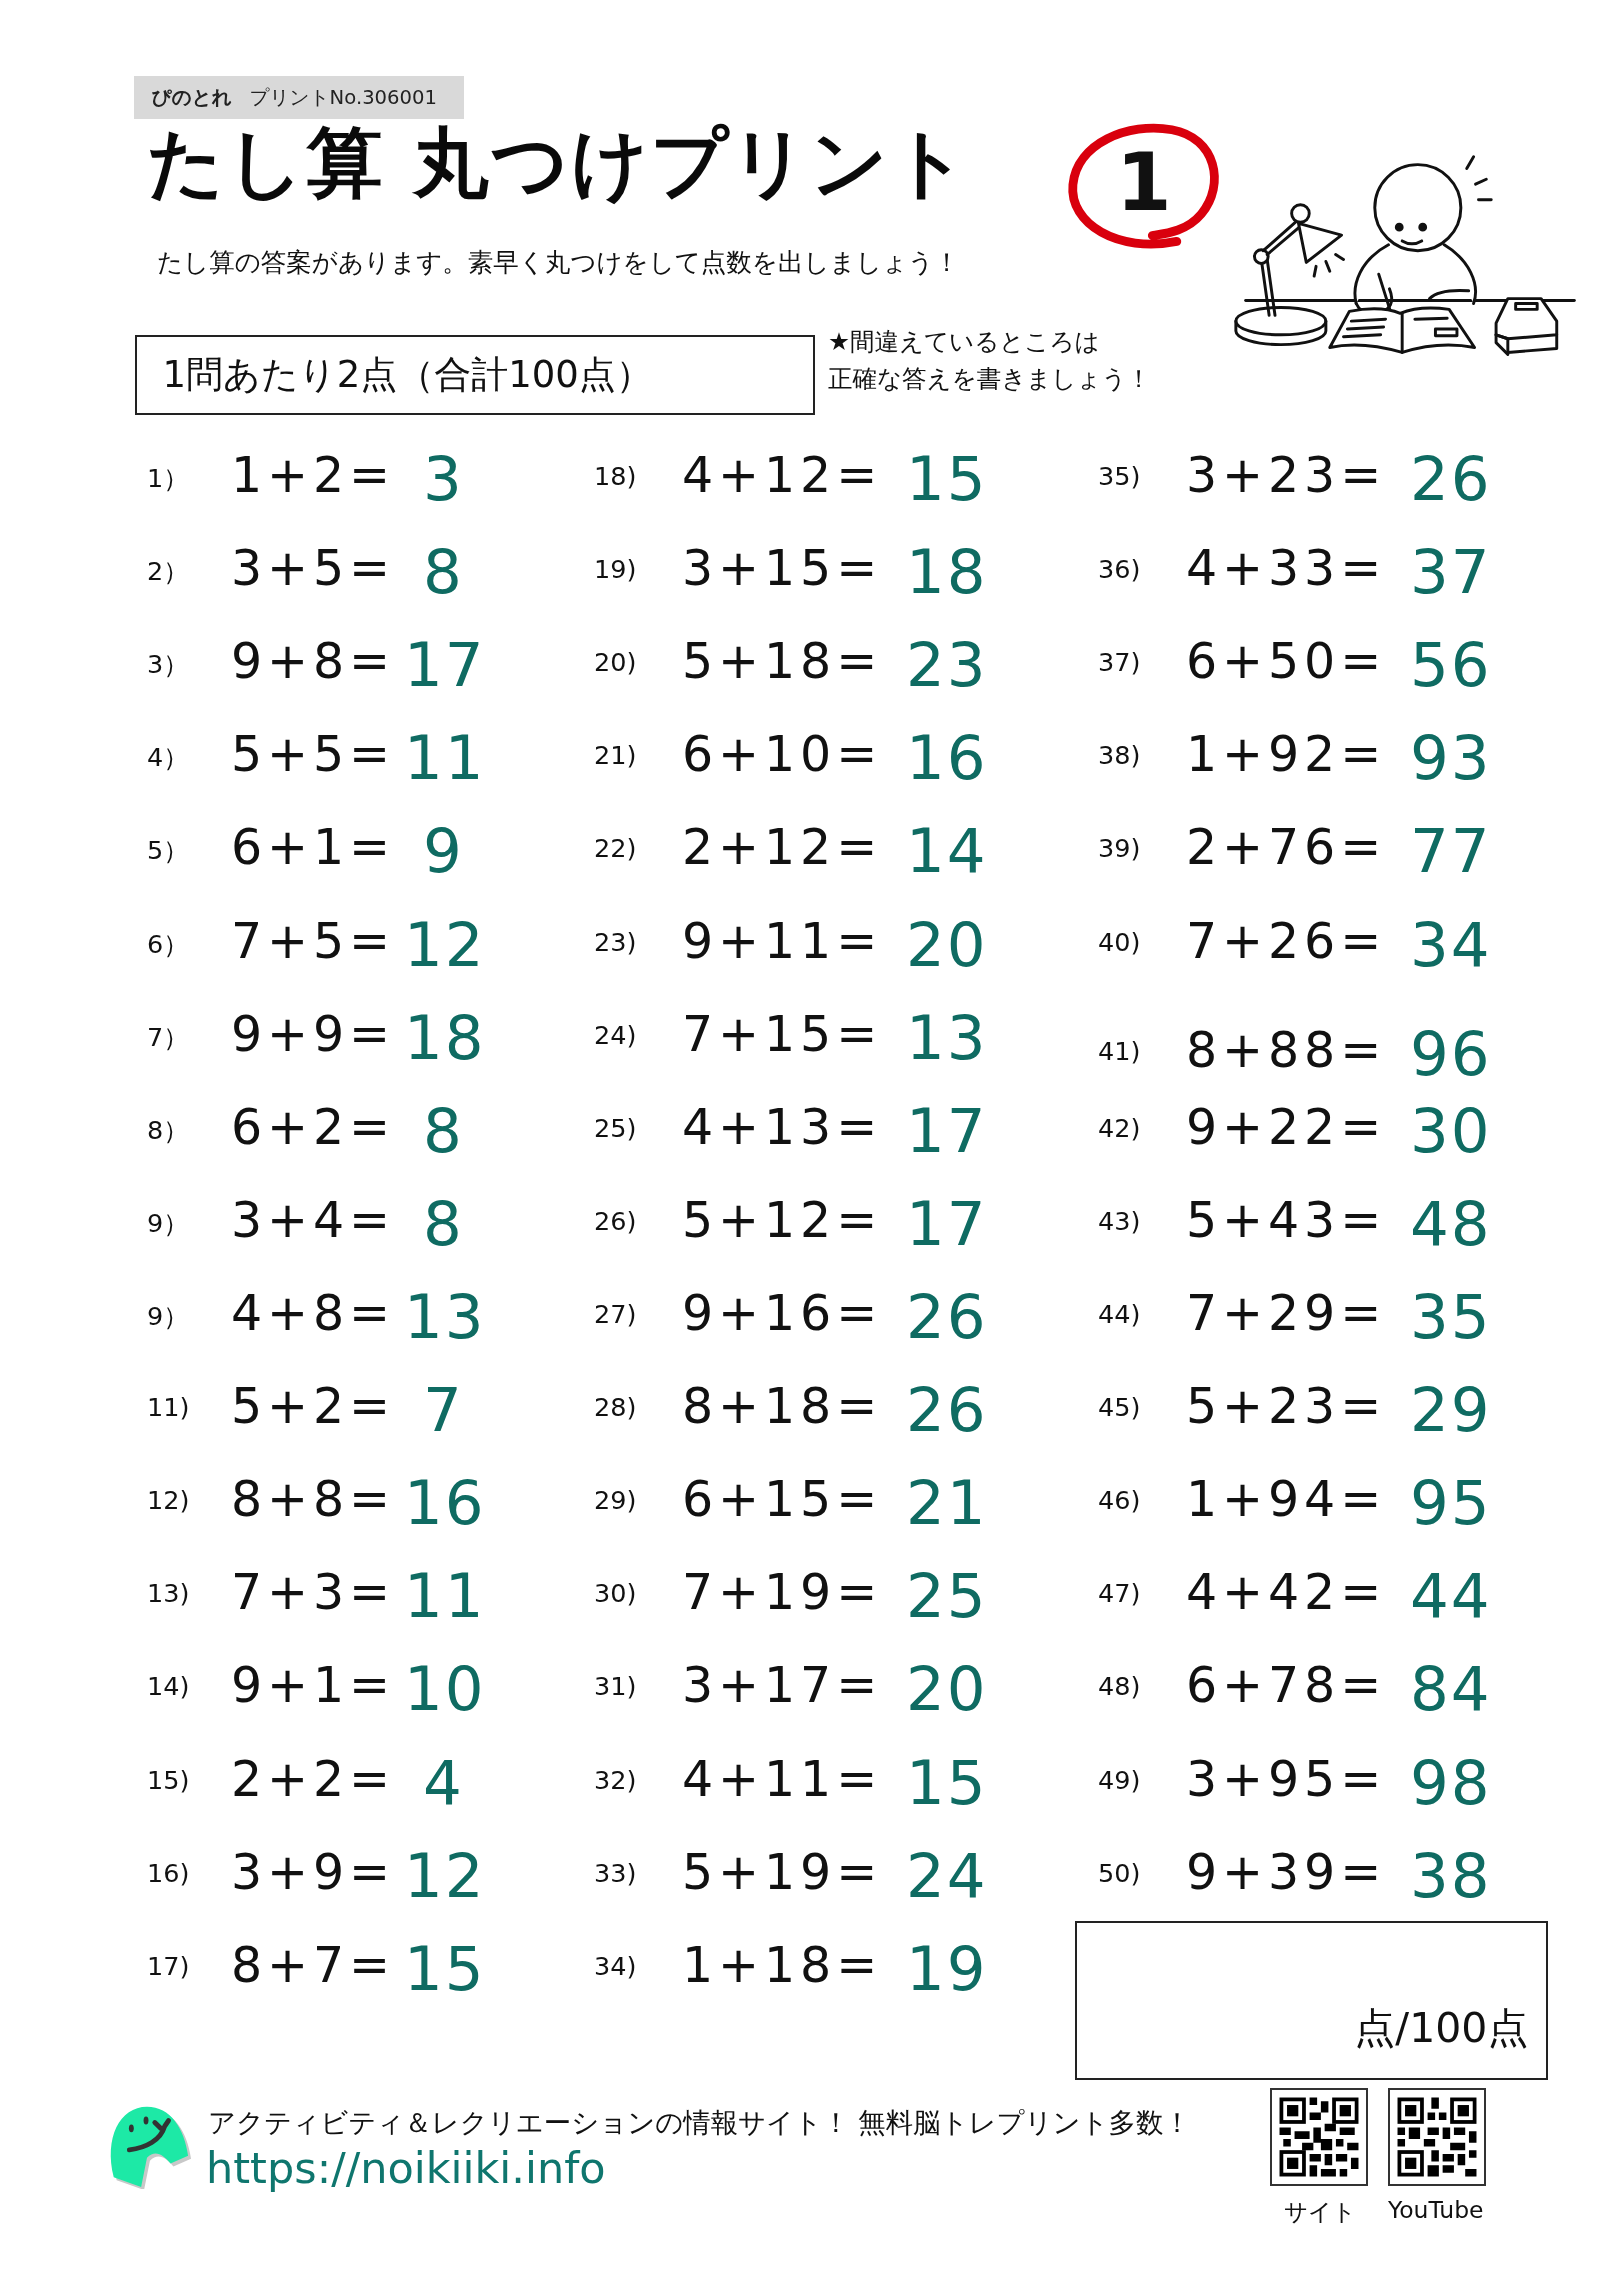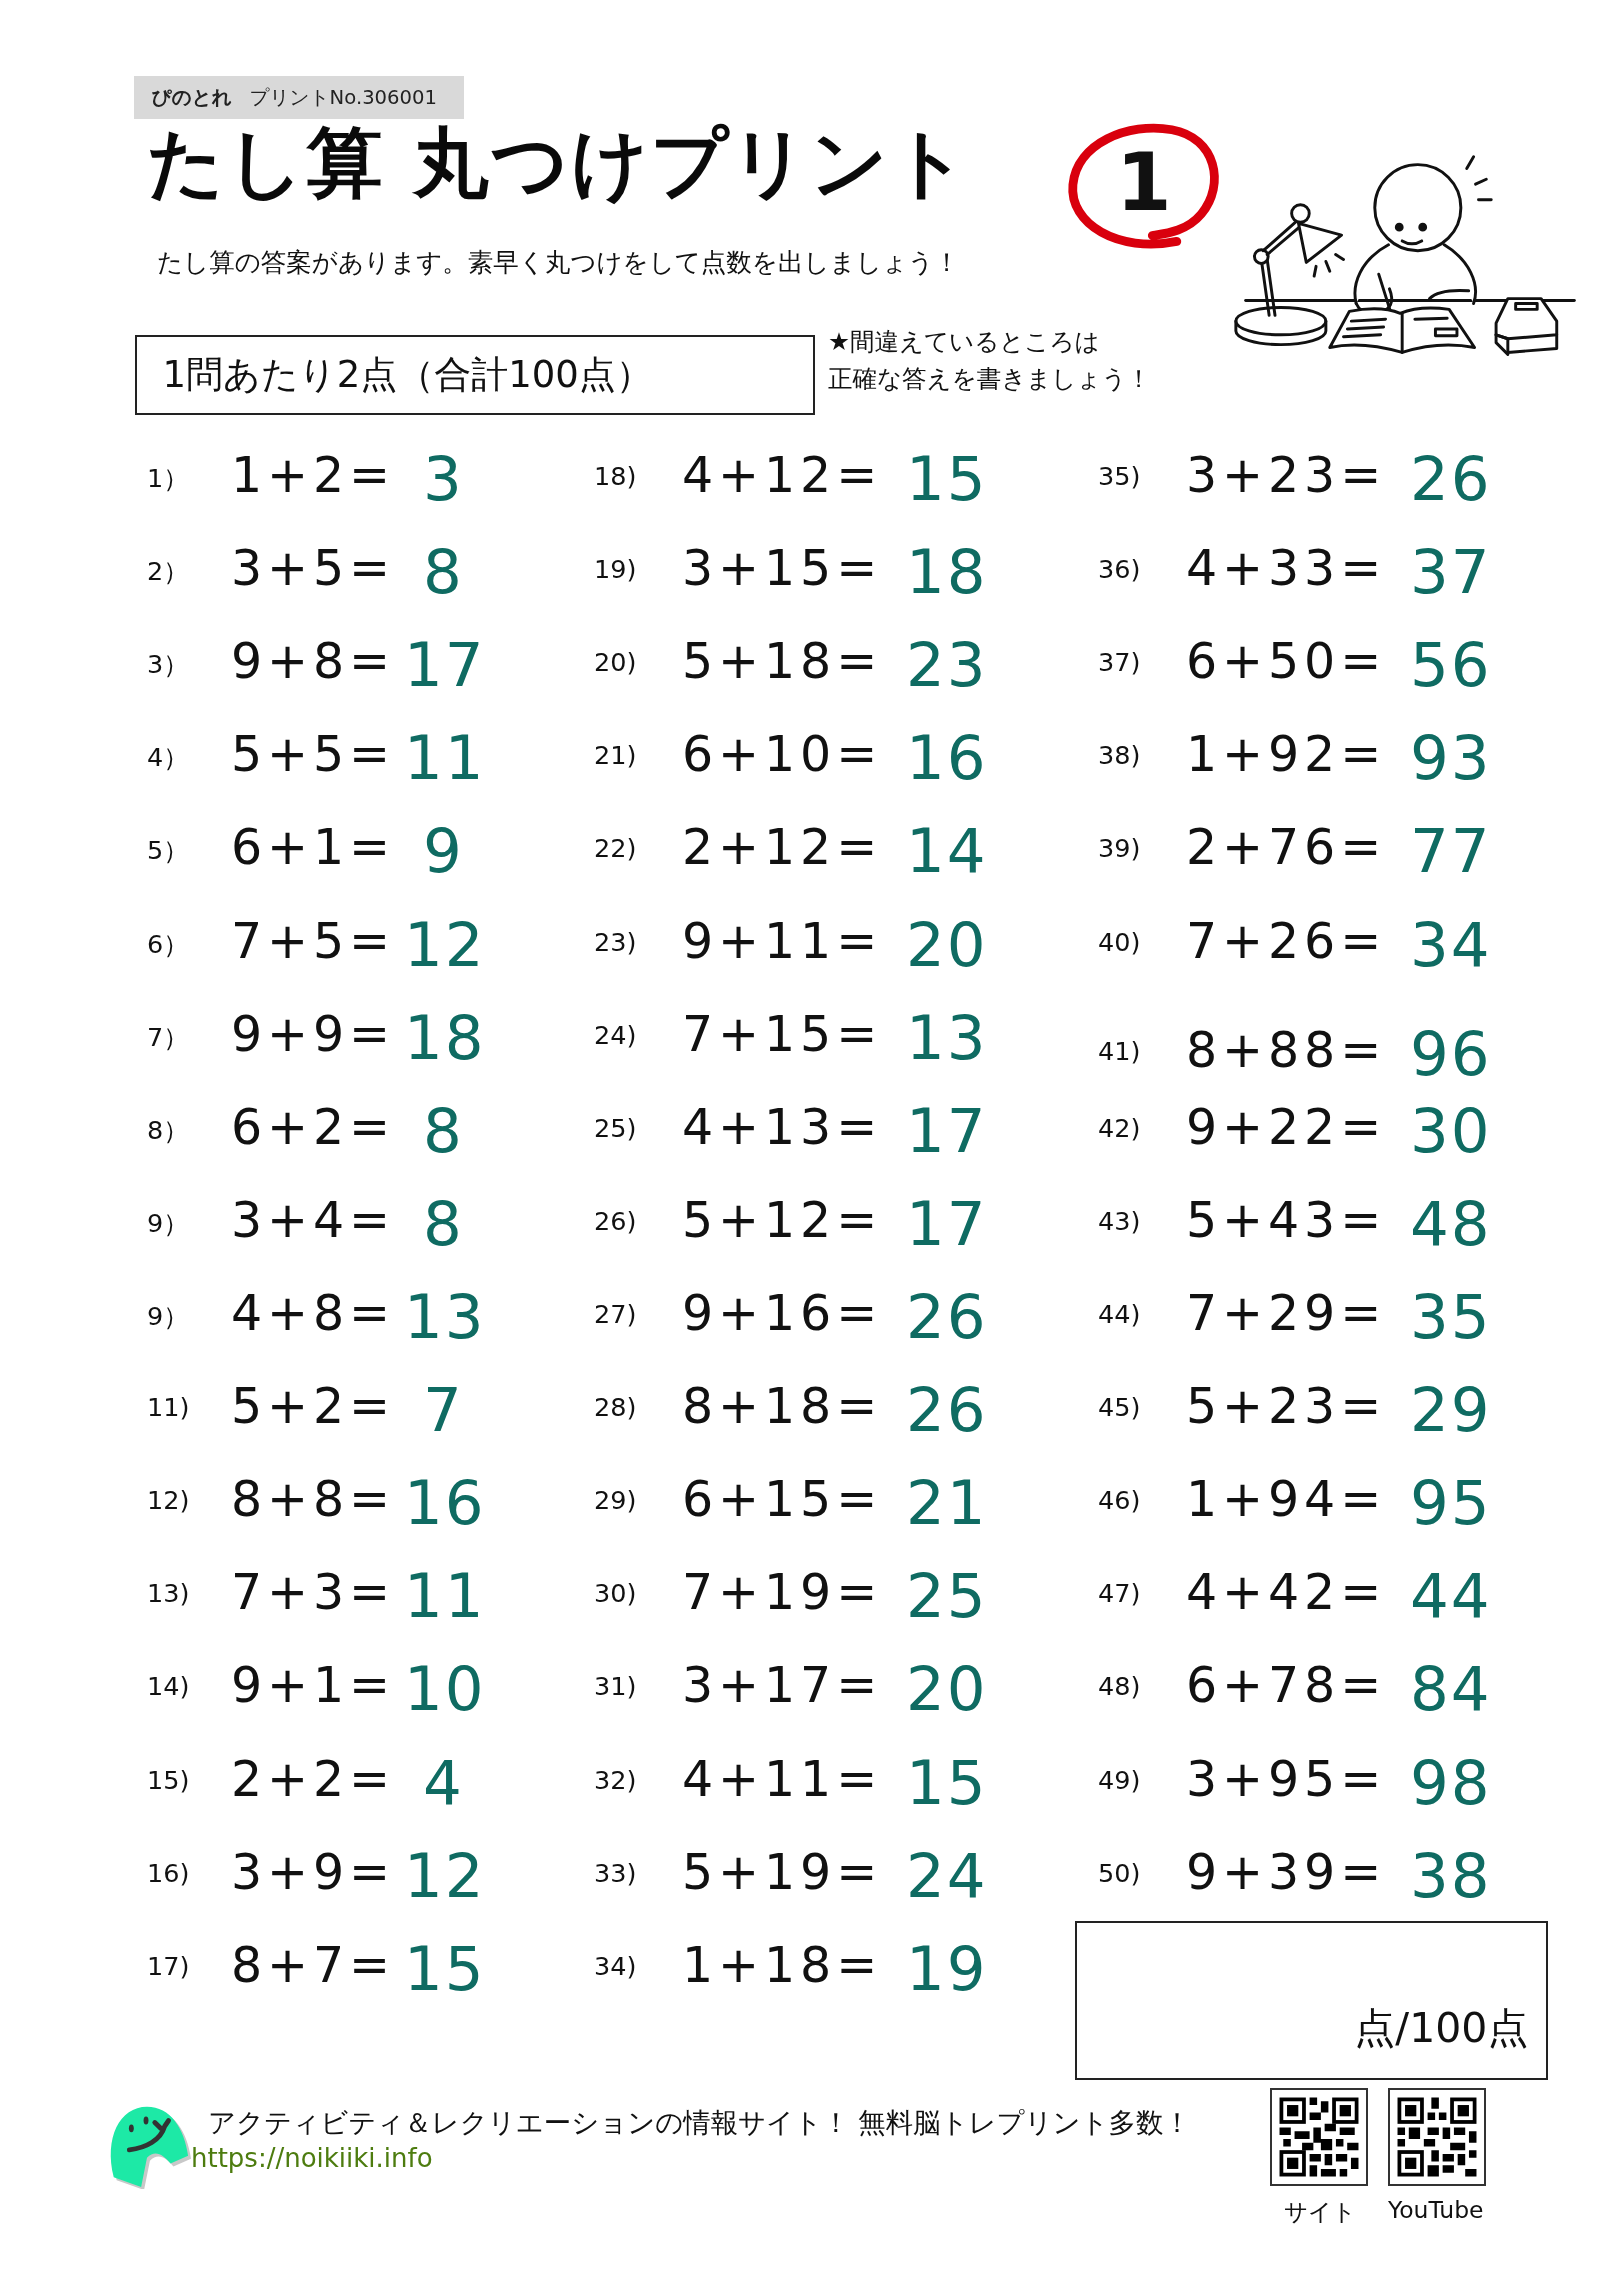--- a/index.html
+++ b/index.html
@@ -21,21 +21,21 @@
   .illus { position:absolute; left:1204px; top:147px; width:412px; height:225px; }
   .col { position:absolute; top:443px; }
   .row { position:absolute; height:93px; width:470px; }
   .row .num { position:absolute; left:0; top:17.6px; font-size:25.5px; color:#111; }
   .row .eq { position:absolute; top:3.9px; font-size:49px; letter-spacing:4.9px; color:#111; }
   .row .ans { position:absolute; top:0px; font-size:61px; color:#0f6b62; letter-spacing:2px; }
   .score { position:absolute; left:1075px; top:1921px; width:473px; height:159px; border:2.9px solid #222; box-sizing:border-box; }
   .score span { position:absolute; right:17.6px; bottom:21.6px; font-size:41px;margin-left:16px; }
   .footer-logo { position:absolute; left:102px; top:2099px; width:90px; height:90px; }
   .footer-text { position:absolute; left:208px; top:2105px; font-size:27.4px; color:#111; }
-  .footer-url { position:absolute; left:191px; top:2143px; font-size:26px; color:#4d7c0f; }
+  .footer-url { position:absolute; left:206px; top:2143px; font-size:43px; color:#0f766e; }
   .qr { position:absolute; top:2088px; width:98px; height:98px; border:2px solid #333; box-sizing:border-box; background:#fff; }
   .qr-label { position:absolute; top:2196px; font-size:23.5px; color:#111; }
 </style>
 </head>
 <body>
 
 <div class="badge">
   <span class="brand">ぴのとれ</span>
   <span>プリントNo.306001</span>
 </div>

